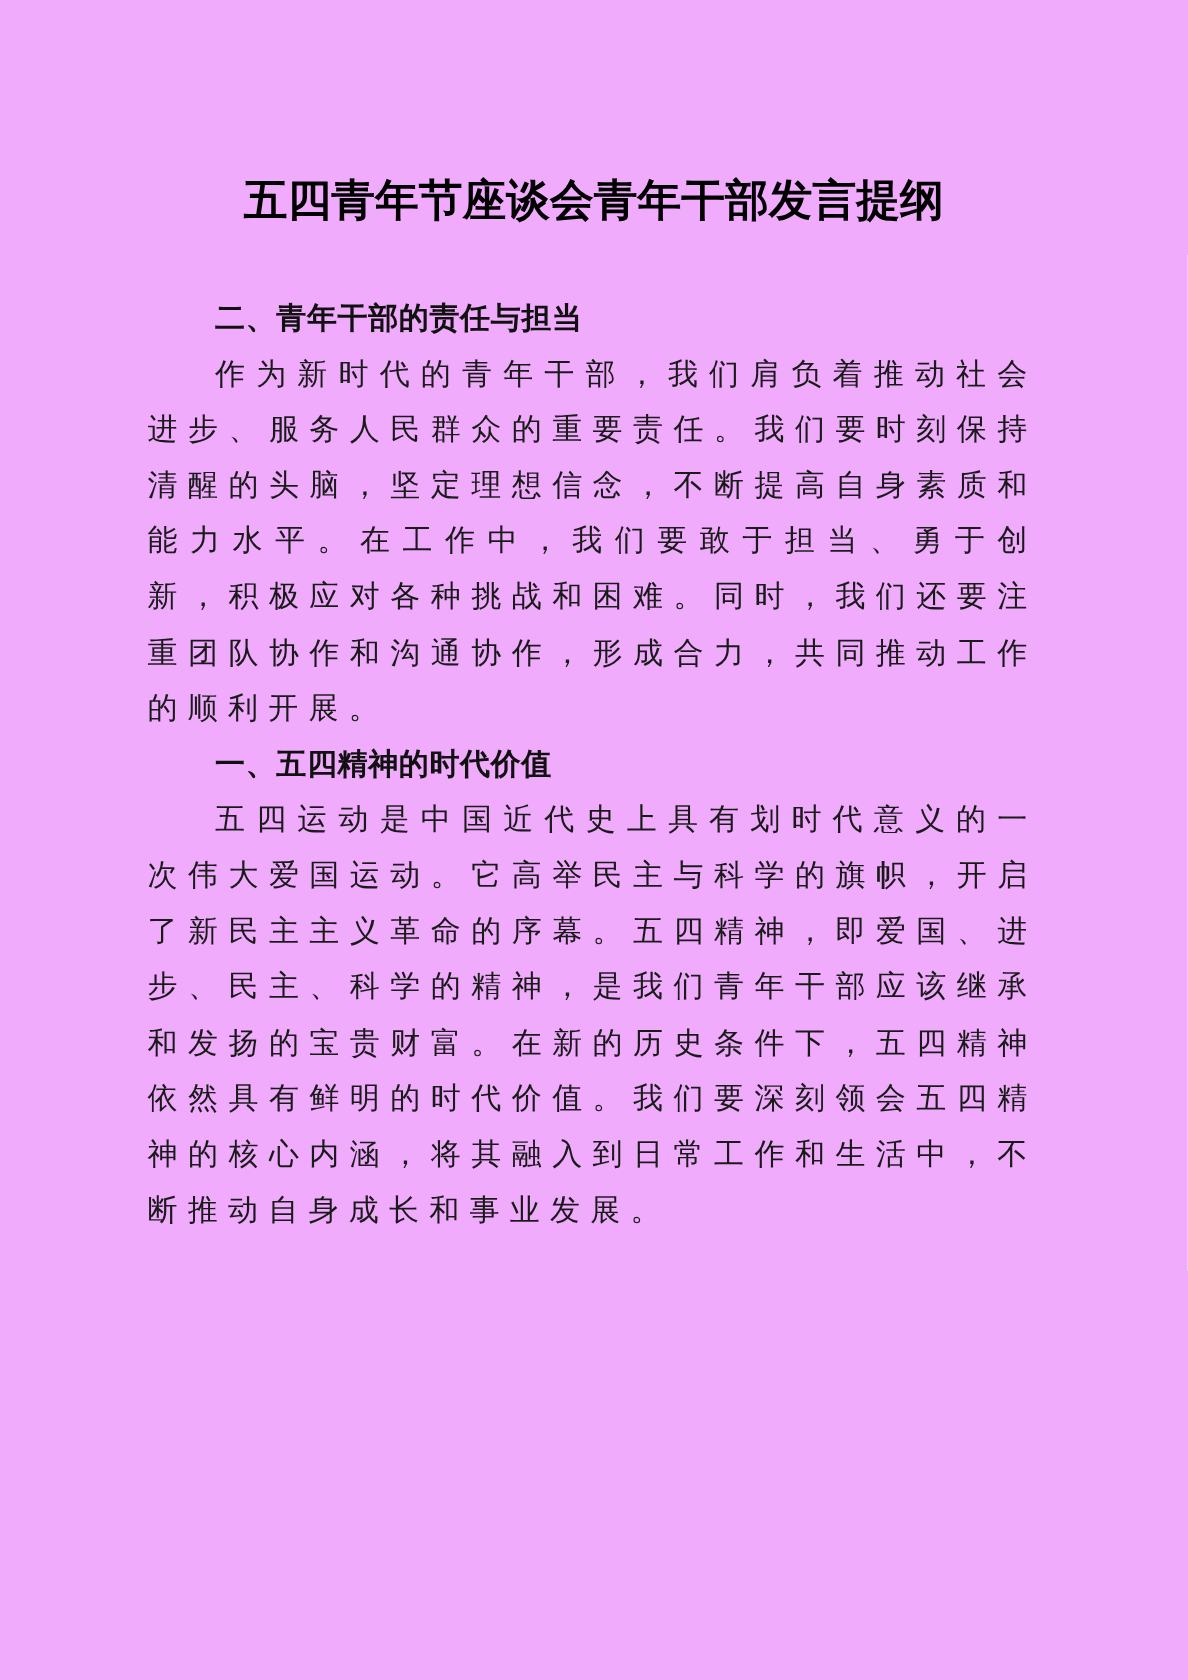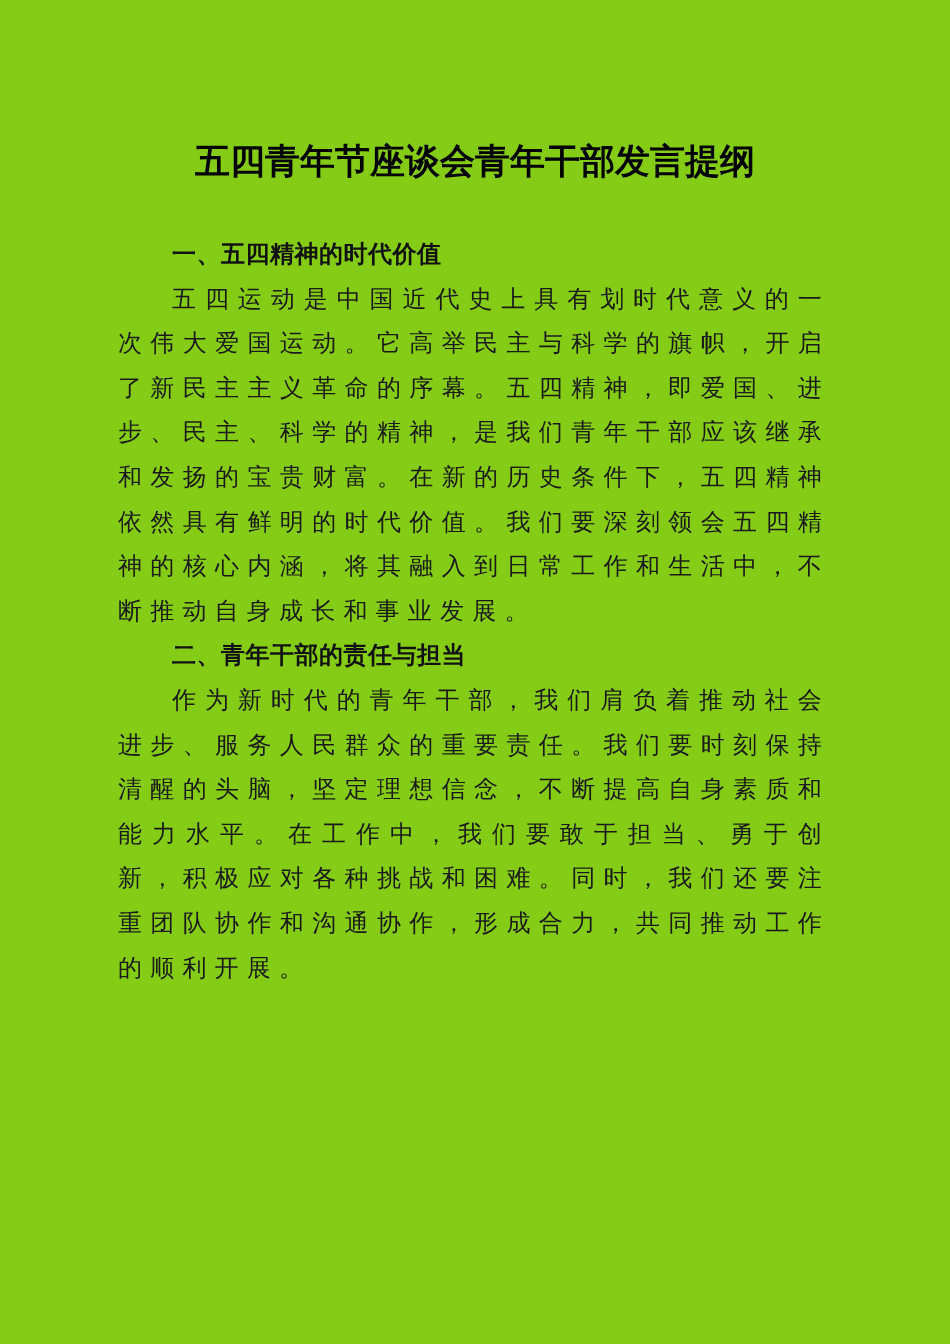--- a/index.html
+++ b/index.html
@@ -1,19 +1,19 @@
 <!DOCTYPE html>
 <html><head>
 <meta charset="utf-8">
 <style>
   html, body { margin: 0; padding: 0; background: #ffffff; }
   body { width: 950px; height: 1344px; position: relative; overflow: hidden; }
   .page {
     position: absolute; left: 0; top: 0; width: 950px; height: 1344px;
-    background: #84cc16; color: #111111;
+    background: #f0abfc; color: #111111;
   }
   .title {
     position: absolute; left: 0; top: 136px; width: 950px;
     text-align: center;
     font-family: "DejaVu Serif", "Liberation Serif", serif;
     font-weight: bold; font-size: 35px; line-height: 50px;
     letter-spacing: 0px; color: #000;
   }
   .body {
     position: absolute; left: 118px; top: 232px; width: 712px;
@@ -33,23 +33,23 @@
   }
 </style>
 </head>
 <body>
 
 <div class="page">
   <div class="title">五四青年节座谈会青年干部发言提纲</div>
 
   <div class="body">
     <section>
+      <h2 class="heading">二、青年干部的责任与担当</h2>
+      <p class="para">作为新时代的青年干部，我们肩负着推动社会进步、服务人民群众的重要责任。我们要时刻保持清醒的头脑，坚定理想信念，不断提高自身素质和能力水平。在工作中，我们要敢于担当、勇于创新，积极应对各种挑战和困难。同时，我们还要注重团队协作和沟通协作，形成合力，共同推动工作的顺利开展。</p>
+    </section>
+    <section>
       <h2 class="heading">一、五四精神的时代价值</h2>
       <p class="para">五四运动是中国近代史上具有划时代意义的一次伟大爱国运动。它高举民主与科学的旗帜，开启了新民主主义革命的序幕。五四精神，即爱国、进步、民主、科学的精神，是我们青年干部应该继承和发扬的宝贵财富。在新的历史条件下，五四精神依然具有鲜明的时代价值。我们要深刻领会五四精神的核心内涵，将其融入到日常工作和生活中，不断推动自身成长和事业发展。</p>
-    </section>
-    <section>
-      <h2 class="heading">二、青年干部的责任与担当</h2>
-      <p class="para">作为新时代的青年干部，我们肩负着推动社会进步、服务人民群众的重要责任。我们要时刻保持清醒的头脑，坚定理想信念，不断提高自身素质和能力水平。在工作中，我们要敢于担当、勇于创新，积极应对各种挑战和困难。同时，我们还要注重团队协作和沟通协作，形成合力，共同推动工作的顺利开展。</p>
     </section>
     <section>
     </section>
   </div>
 </div>
 
 </body></html>

